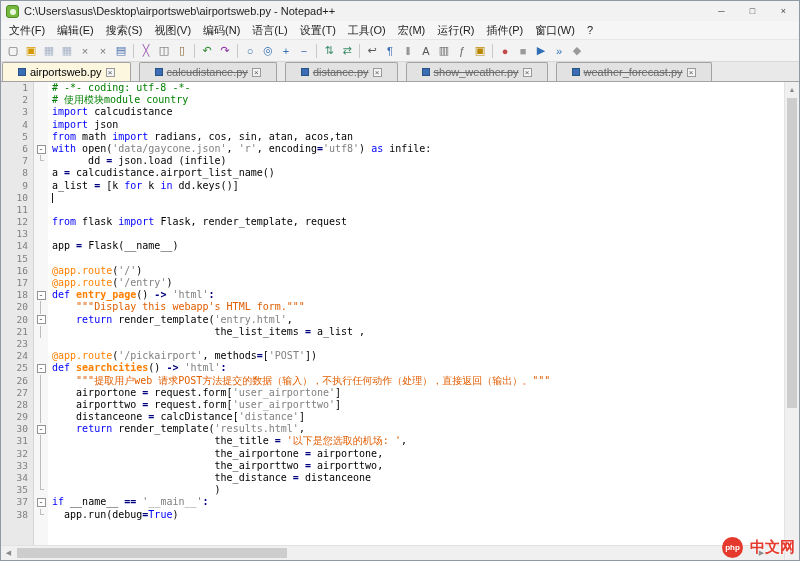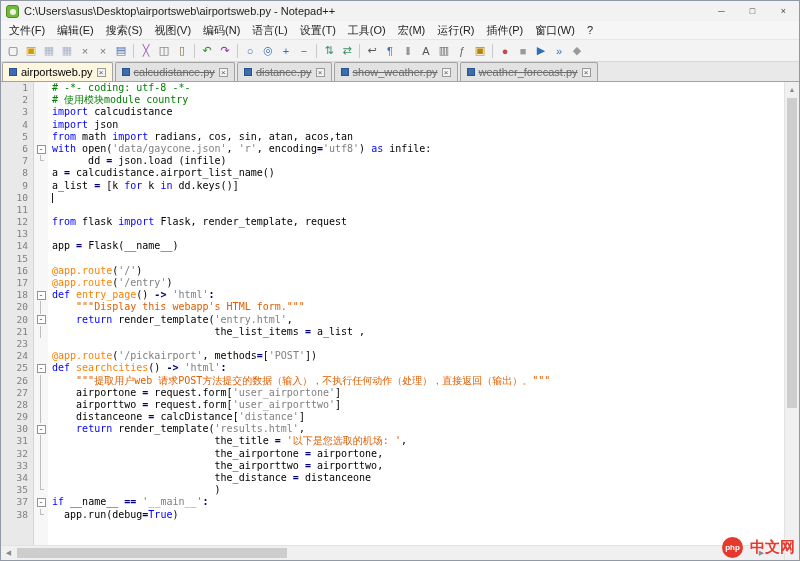--- a/index.html
+++ b/index.html
@@ -22,23 +22,23 @@
   .menu-item{padding:2px 6px;white-space:nowrap}
   
   .toolbar{height:22px;flex:none;background:#f3f3f3;border-bottom:1px solid #d8d8d8;
     display:flex;align-items:center;padding-left:3px}
   .tb-icon{width:18px;height:17px;display:flex;align-items:center;justify-content:center;
     font-size:11px;border-radius:2px;flex:none}
   .tb-sep{width:1px;height:14px;background:#c8c8c8;margin:0 3px;flex:none}
   
   .tabbar{height:20px;flex:none;background:#e9e9e9;display:flex;align-items:flex-end;
     padding-left:1px;border-bottom:1px solid #a3a3a3}
-  .tab{height:19px;display:flex;align-items:center;gap:4px;padding:0 6px;
+  .tab{height:19px;display:flex;align-items:center;gap:4px;padding:0 15px;
     border:1px solid #a3a3a3;border-bottom:none;border-radius:2px 2px 0 0;
-    background:#e2e2e2;font-size:11px;color:#5a5a5a;margin-right:2px;white-space:nowrap}
+    background:#e2e2e2;font-size:11px;color:#5a5a5a;margin-right:8px;white-space:nowrap}
   .tab.active{background:#fdf7e0;color:#000}
   .tab:not(.active) .tab-label{text-decoration:line-through;color:#6b6b6b}
   .disk{width:8px;height:8px;background:#3a6db3;border:1px solid #2a5186;flex:none}
   .tab-close{width:9px;height:9px;border:1px solid #9a9a9a;background:#f4f4f4;color:#555;
     font-size:8px;line-height:7px;text-align:center;flex:none}
   
   .editor{flex:1;display:flex;min-height:0;background:#fff}
   .code-pane{flex:1;min-width:0;display:flex;flex-direction:column;overflow:hidden}
   .lines{flex:1;display:flex;flex-direction:column;min-height:0;
     font-family:"DejaVu Sans Mono","Liberation Mono",monospace;font-size:10px;line-height:12.2px}
@@ -55,21 +55,21 @@
   .fcorner{position:absolute;left:6px;top:0;width:4px;height:6px;
     border-left:1px solid #bdbdbd;border-bottom:1px solid #bdbdbd}
   .caret{display:inline-block;width:1px;height:10px;background:#1a1a1a;vertical-align:-2px}
   
   .tk-p{color:#000}
   .tk-k{color:#0000ff;font-weight:normal}
   .tk-c{color:#008000}
   .tk-s{color:#808080}
   .tk-o{color:#000080;font-weight:bold}
   .tk-d{color:#ff8000}
-  .tk-f{color:#ff8000;font-weight:normal}
+  .tk-f{color:#ff8000;font-weight:bold}
   .tk-t{color:#e05d00}
   
   .vscroll{width:15px;flex:none;background:#f0f0f0;border-left:1px solid #e2e2e2;position:relative}
   .vthumb{position:absolute;left:2px;right:2px;top:16px;height:310px;background:#cdcdcd}
   .scroll-arrow{position:absolute;left:0;width:100%;height:15px;display:flex;align-items:center;
     justify-content:center;font-size:7px;color:#8a8a8a}
   .arr-up{top:0}.arr-down{bottom:0}
   .hscroll{height:15px;flex:none;background:#f0f0f0;border-top:1px solid #e2e2e2;position:relative}
   .hthumb{position:absolute;top:2px;bottom:2px;left:16px;width:270px;background:#cdcdcd}
   .harr{position:absolute;top:0;height:100%;width:15px;display:flex;align-items:center;

